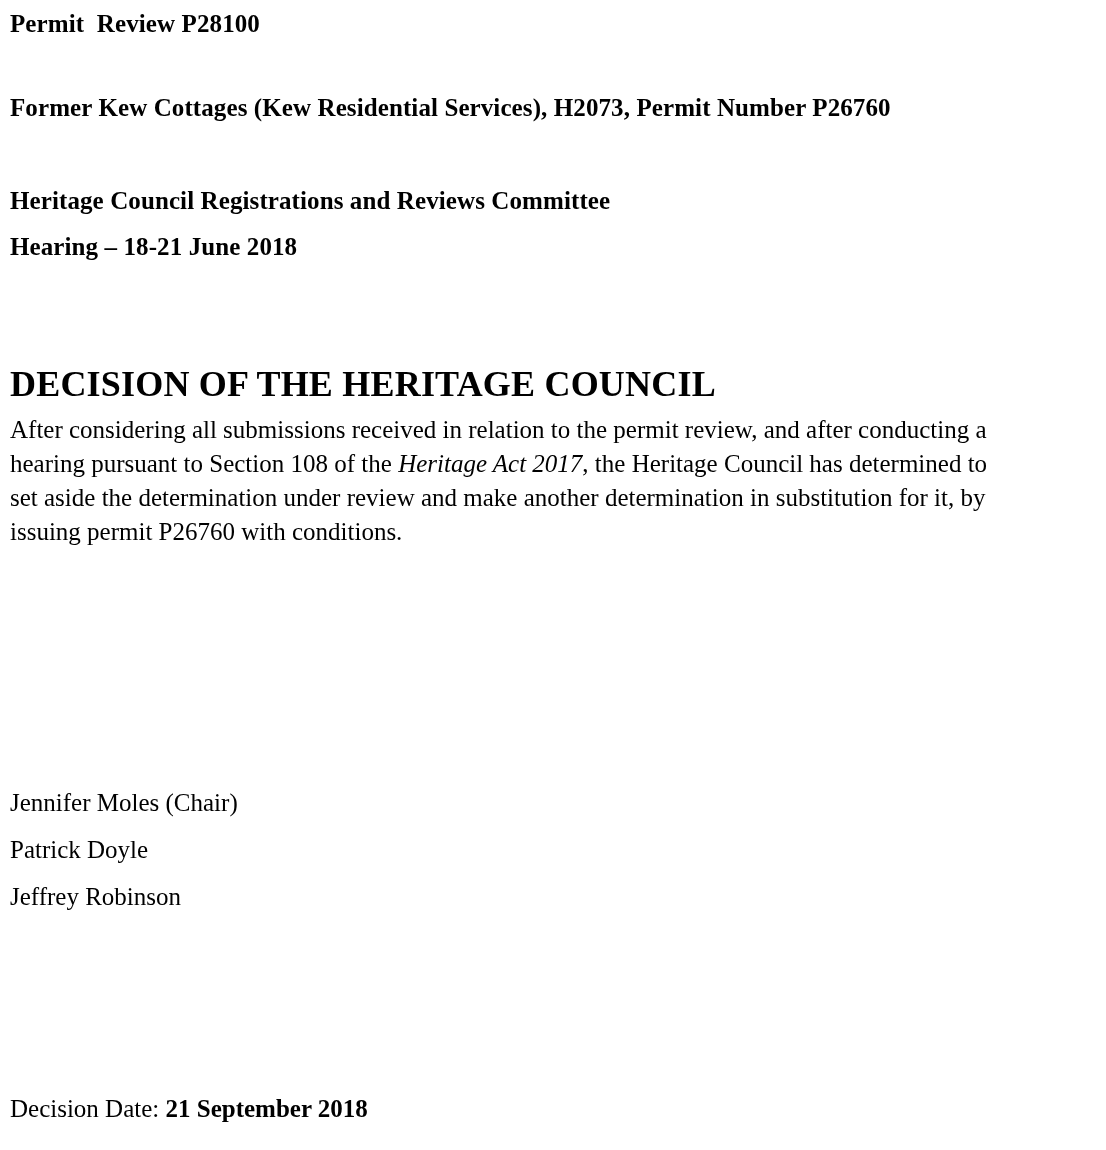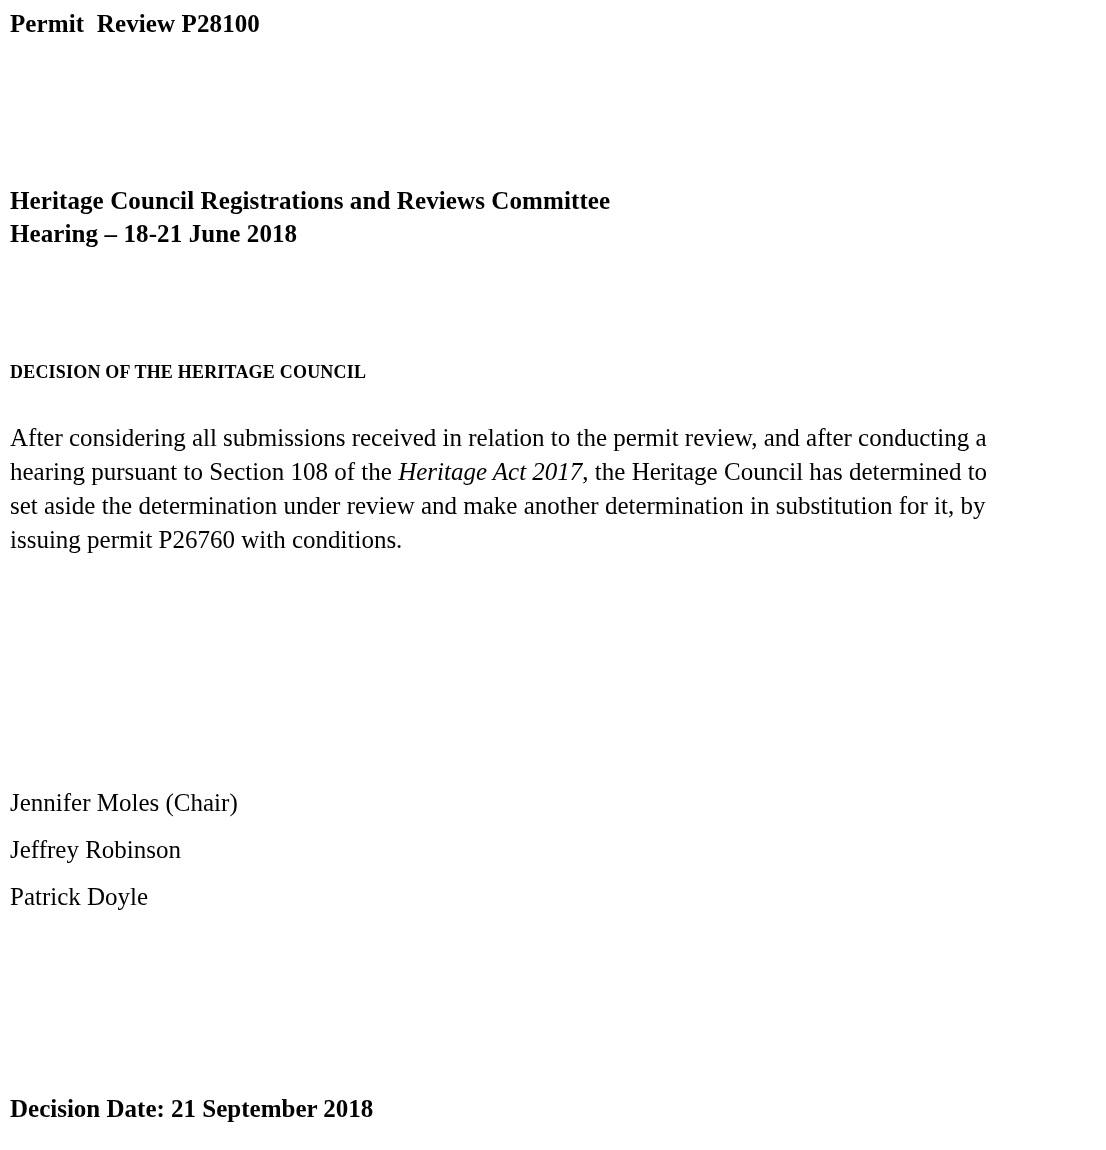--- a/index.html
+++ b/index.html
@@ -51,39 +51,39 @@
     top: 92px;
   }
 
   
   .committee-block {
     position: absolute;
     left: 10px;
     top: 185px;
   }
   .committee-block .line + .line {
-    margin-top: 2px;
+    margin-top: 15px;
   }
 
   
   .decision-heading {
     position: absolute;
     left: 10px;
     top: 344px;
     font-weight: bold;
-    font-size: 18px;
+    font-size: 36px;
     line-height: 32px;
     letter-spacing: 0.2px;
   }
 
   
   .decision-body {
     position: absolute;
     left: 10px;
-    top: 396px;
+    top: 388px;
     width: 1000px;
     font-size: 25px;
     line-height: 34px;
     text-align: left;
   }
   .decision-body em {
     font-style: italic;
   }
 
   
@@ -117,45 +117,46 @@
 
   
   .decision-date {
     position: absolute;
     left: 10px;
     top: 1093px;
     font-size: 25px;
     line-height: 31px;
   }
   .decision-date .dd-label {
-    font-weight: bold;
+    font-weight: normal;
   }
   .decision-date .dd-value {
     font-weight: bold;
   }
 </style>
 </head>
 <body>
 
 <div class="page">
 
   <div class="line hdr-bold doc-ref">Permit  Review P28100</div>
 
+  <div class="line hdr-bold place-ref">Former Kew Cottages (Kew Residential Services), H2073, Permit Number P26760</div>
 
   <div class="committee-block">
     <div class="line hdr-bold">Heritage Council Registrations and Reviews Committee</div>
     <div class="line hdr-bold">Hearing – 18-21 June 2018</div>
   </div>
 
   <h1 class="decision-heading">DECISION OF THE HERITAGE COUNCIL</h1>
 
   <p class="decision-body"><span>After considering all submissions received in relation to the permit review, and after conducting a hearing pursuant to Section 108 of the </span><em>Heritage Act 2017</em><span>, the Heritage Council has determined to set aside the determination under review and make another determination in substitution for it, by issuing permit P26760 with conditions.</span></p>
 
 
   <div class="members">
     <div class="member-name">Jennifer Moles (Chair)</div>
+    <div class="member-name">Patrick Doyle</div>
     <div class="member-name">Jeffrey Robinson</div>
-    <div class="member-name">Patrick Doyle</div>
   </div>
 
   <div class="decision-date"><span class="dd-label">Decision Date:</span><span class="dd-value"> 21 September 2018</span></div>
 
 </div>
 
 </body></html>

